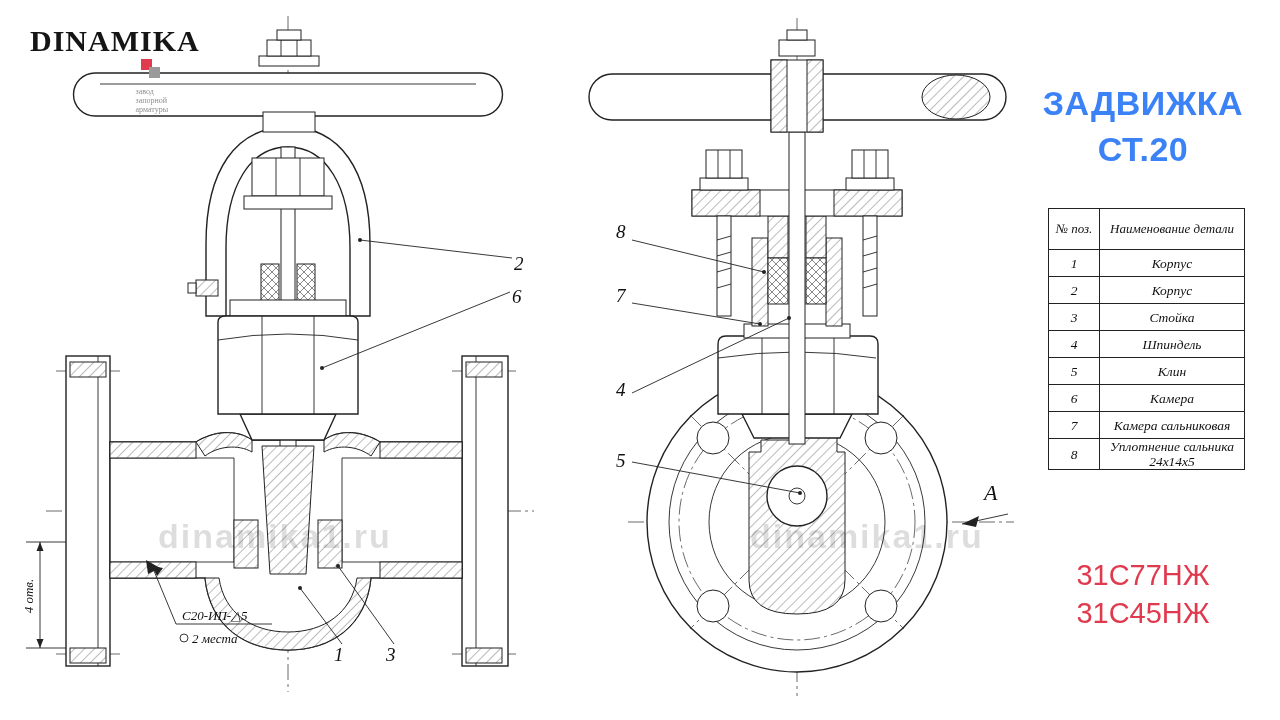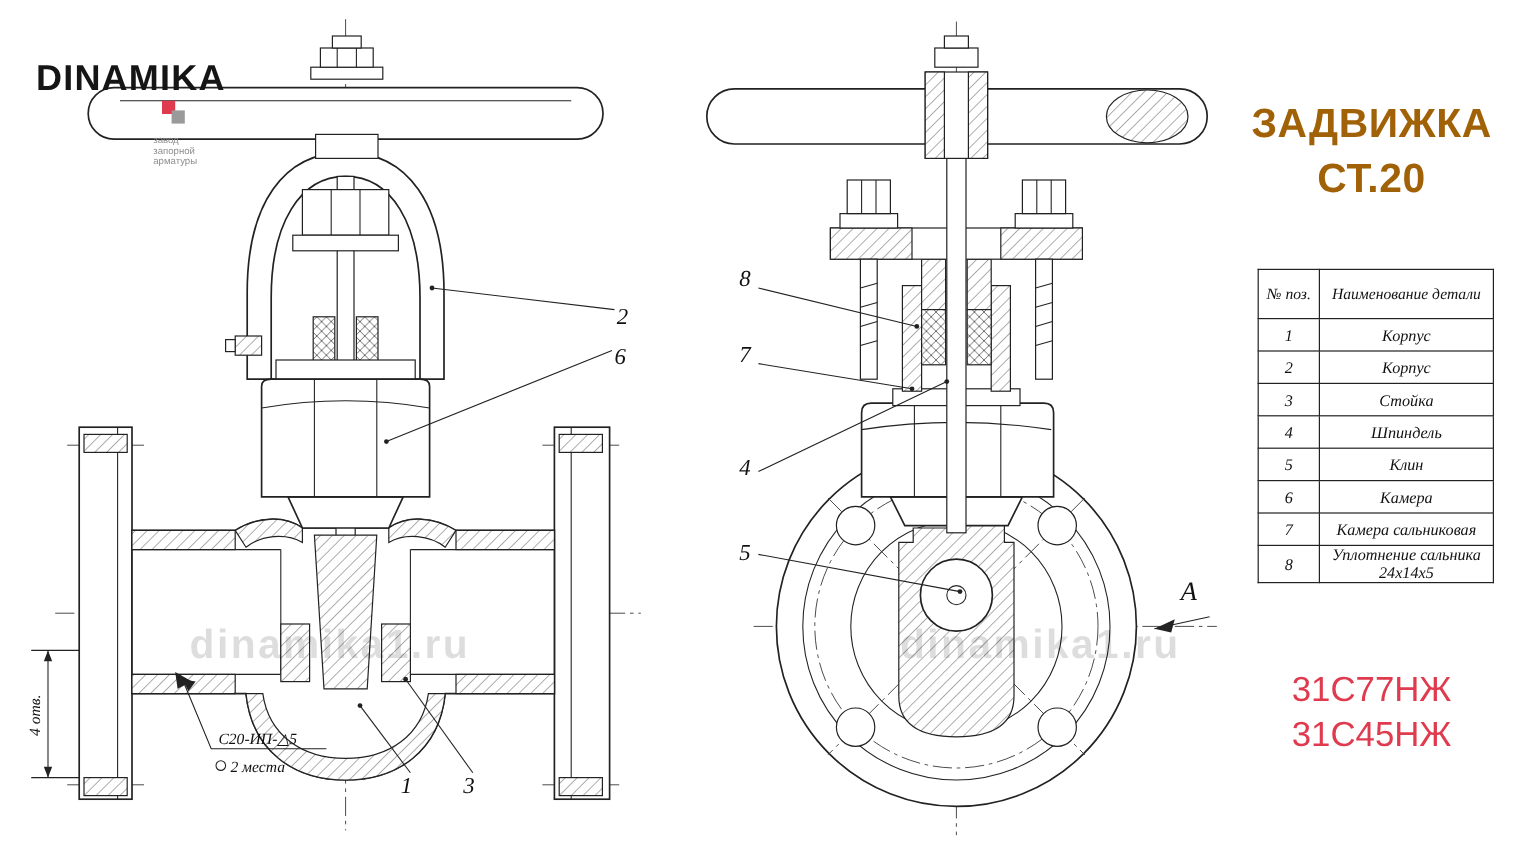--- a/index.html
+++ b/index.html
@@ -2,36 +2,36 @@
 <html><head>
 <meta charset="utf-8">
 <style>
   html,body{margin:0;padding:0;background:#fff;}
   body{width:1280px;height:720px;overflow:hidden;font-family:"Liberation Sans",sans-serif;}
   .sheet{position:relative;width:1280px;height:720px;background:#ffffff;}
 
   .drawing-svg{position:absolute;left:0;top:0;}
 
   
-  .logo{position:absolute;left:30px;top:49px;}
+  .logo{position:absolute;left:30px;top:24px;font-family:Liberation Serif, serif;}
   .logo-name{font-size:30px;font-weight:bold;letter-spacing:1px;color:#151515;}
   .logo-sub{display:flex;align-items:center;margin-left:74px;margin-top:1px;gap:6px;flex-direction:column;}
   .logo-marks{position:relative;width:22px;height:22px;}
   .sq-red{position:absolute;left:0;top:0;width:11px;height:11px;background:#e03a4e;}
   .sq-gray{position:absolute;left:8px;top:8px;width:11px;height:11px;background:#9a9a9a;}
   .tagline{font-size:8px;line-height:9px;color:#8f8f8f;}
 
   
   .title-block{position:absolute;left:1040px;top:80px;width:206px;text-align:center;
-    color:#a16207;font-weight:bold;font-size:34px;line-height:46px;letter-spacing:0.5px;}
+    color:#3b82f6;font-weight:bold;font-size:34px;line-height:46px;letter-spacing:0.5px;}
   .models{position:absolute;left:1040px;top:556px;width:206px;text-align:center;
     color:#e03a4e;font-weight:normal;font-size:29px;line-height:38px;}
 
   
-  .parts-table{position:absolute;left:1048px;top:224px;border-collapse:collapse;
+  .parts-table{position:absolute;left:1048px;top:208px;border-collapse:collapse;
     font-family:"Liberation Serif",serif;font-style:italic;color:#111;}
   .parts-table th,.parts-table td{border:1.3px solid #222;font-weight:normal;text-align:center;padding:0 3px;}
   .parts-table th{height:40px;font-size:13px;}
   .parts-table td{height:26px;font-size:13.5px;line-height:15px;}
   .col-pos{width:44px;}
   .col-name{width:138px;}
 
   
   .wh{fill:#fff;stroke:#222;stroke-width:1.4;}
   .wh-thin{fill:#fff;stroke:#222;stroke-width:1;}

